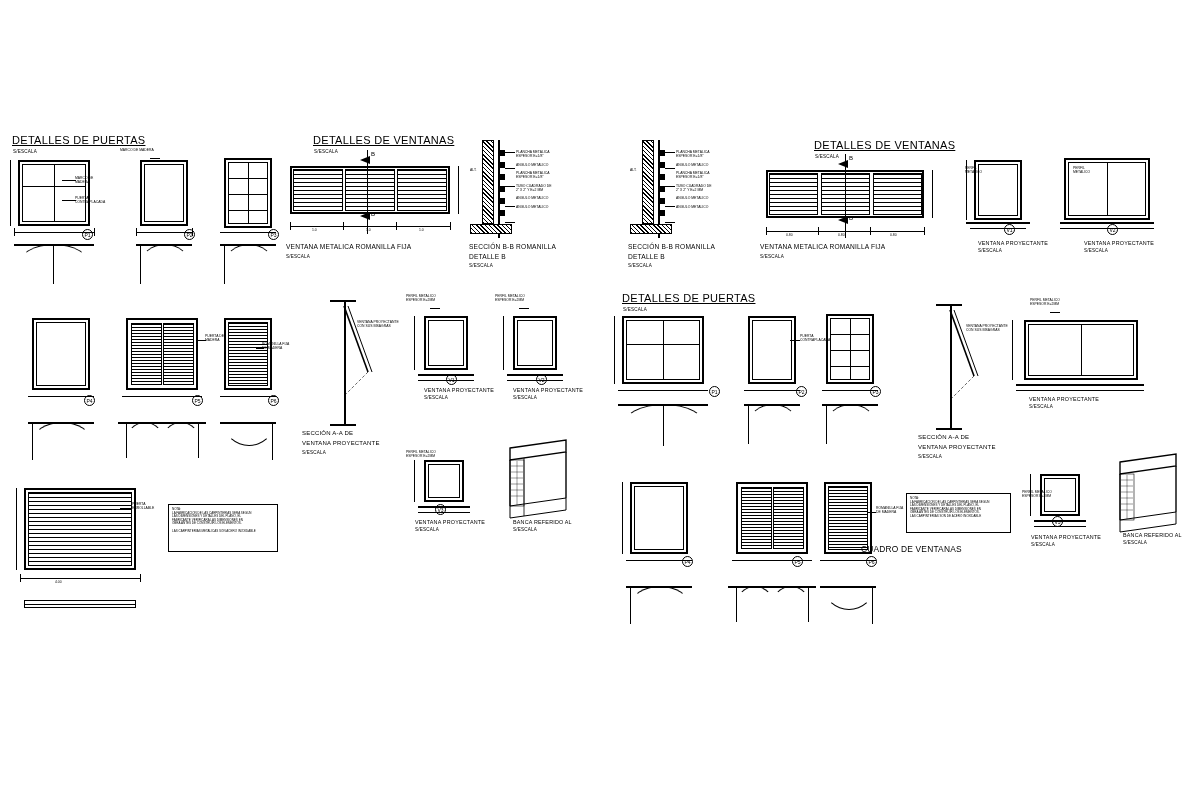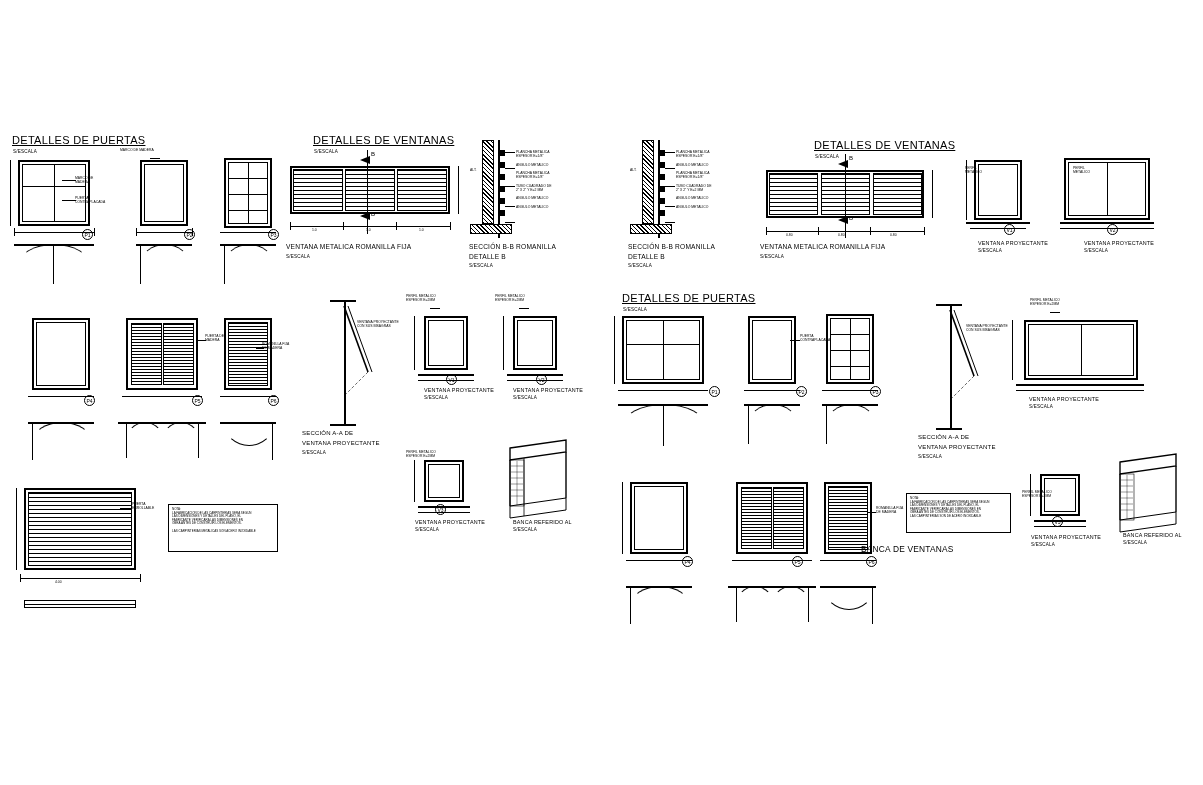--- a/index.html
+++ b/index.html
@@ -456,15 +456,15 @@
   <div class="tiny3" style="left:3px;top:3px;">
     NOTA:<br>
     LA FABRICACION DE LAS CARPINTERIAS SERA SEGUN<br>
     LAS DIMENSIONES Y DETALLES DEL PLANO, EL<br>
     FABRICANTE VERIFICARA LAS DIMENSIONES EN<br>
     OBRA ANTES DE CONSTRUIR LOS ELEMENTOS.<br>
     LAS CARPINTERIAS SON DE ACERO INOXIDABLE
   </div>
 </div>
 
-<div class="cap2" style="left:861px;top:544px;">BANCA DE VENTANAS</div>
+<div class="cap2" style="left:861px;top:544px;">CUADRO DE VENTANAS</div>
 
 </div>
 
 </body></html>

